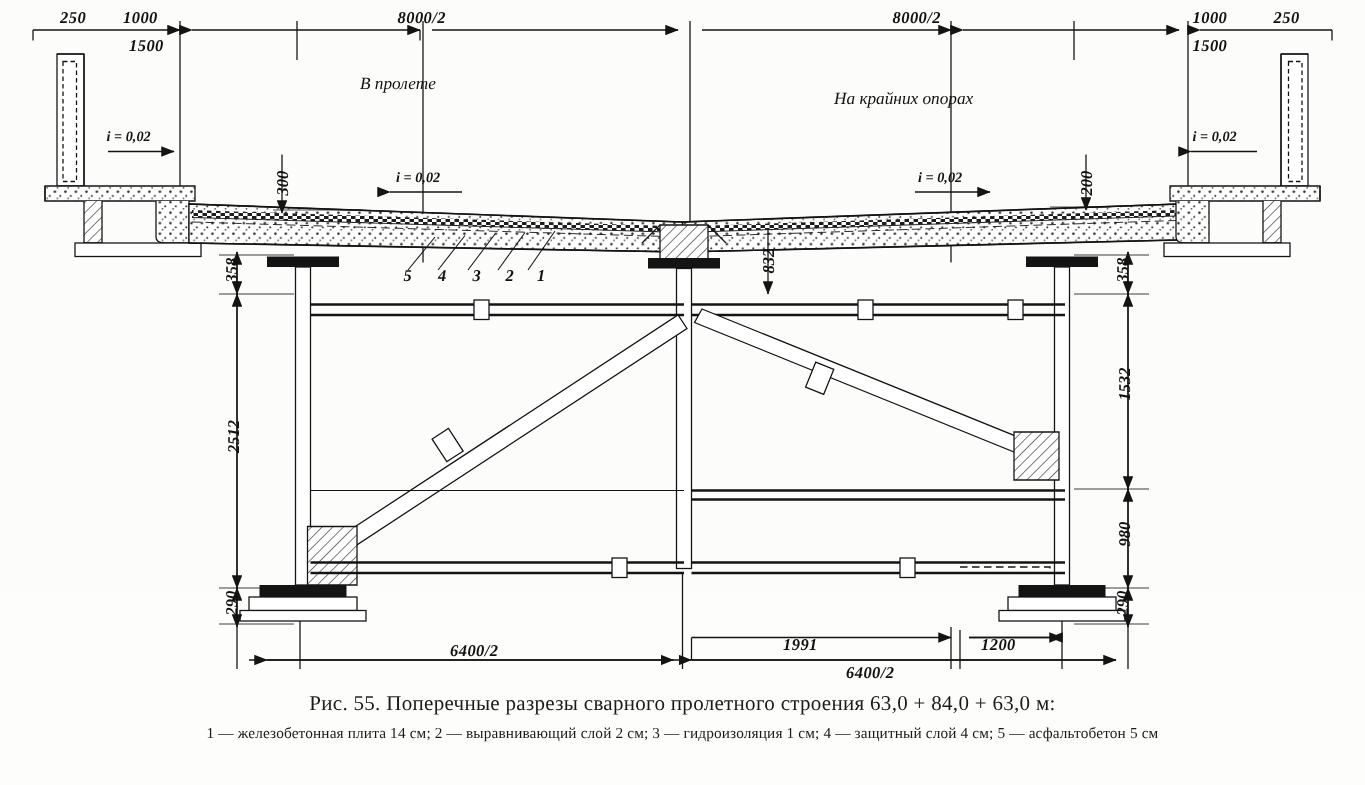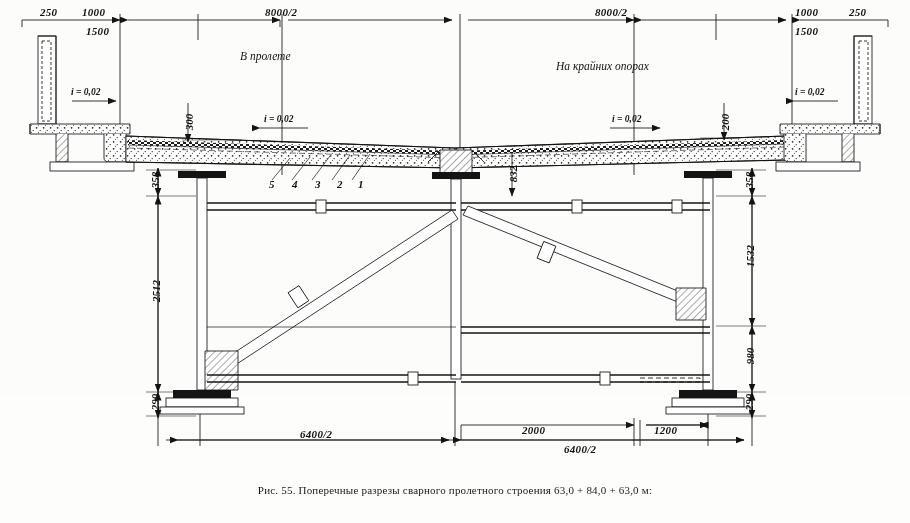--- a/index.html
+++ b/index.html
@@ -1,21 +1,21 @@
 <!DOCTYPE html>
 <html><head>
 <meta charset="utf-8">
 <style>
   html,body{margin:0;padding:0;background:#fdfdfb;}
   body{width:910px;height:523px;overflow:hidden;
        font-family:"Liberation Serif",serif;color:#1a1a1a;}
   #stage{position:relative;width:910px;height:395px;background:#fcfcfa;}
   svg#dwg{position:absolute;left:0;top:0;width:910px;height:523px;}
   .cap{position:absolute;left:0;width:910px;text-align:center;}
-  #cap-main{top:484px;font-size:11px;letter-spacing:.2px;}
+  #cap-main{top:462px;font-size:14px;letter-spacing:.2px;}
   #cap-sub{top:484px;font-size:10.2px;letter-spacing:.1px;}
   .lbl{position:absolute;font-style:italic;font-family:"Liberation Serif",serif;
        white-space:nowrap;color:#111;}
   .dim{font-size:11px;font-style:italic;font-weight:600;letter-spacing:.3px;}
   .dimv{font-size:11px;font-style:italic;font-weight:600;
         transform-origin:50% 50%;transform:rotate(-90deg);}
   .note{font-size:11.5px;font-style:italic;}
   .slope{font-size:9.5px;font-style:italic;font-weight:bold;}
   .num{font-size:11px;font-style:italic;font-weight:600;}
 </style>
@@ -282,18 +282,19 @@
   <div class="lbl dimv" style="left:136px;top:285px;width:40px;text-align:center;">2512</div>
   <div class="lbl dimv" style="left:140px;top:396px;width:30px;text-align:center;">290</div>
 
   <div class="lbl dimv" style="left:734px;top:174px;width:30px;text-align:center;">358</div>
   <div class="lbl dimv" style="left:730px;top:250px;width:40px;text-align:center;">1532</div>
   <div class="lbl dimv" style="left:732px;top:350px;width:36px;text-align:center;">980</div>
   <div class="lbl dimv" style="left:734px;top:396px;width:30px;text-align:center;">290</div>
 
   <div class="lbl dim" style="left:300px;top:428px;">6400/2</div>
   <div class="lbl dim" style="left:564px;top:443px;">6400/2</div>
-  <div class="lbl dim" style="left:522px;top:424px;">2000</div>
+  <div class="lbl dim" style="left:522px;top:424px;">1991</div>
   <div class="lbl dim" style="left:654px;top:424px;">1200</div>
 
   <div class="cap" id="cap-main">Рис. 55. Поперечные разрезы сварного пролетного строения 63,0 + 84,0 + 63,0 м:</div>
+  <div class="cap" id="cap-sub">1 — железобетонная плита 14 см; 2 — выравнивающий слой 2 см; 3 — гидроизоляция 1 см; 4 — защитный слой 4 см; 5 — асфальтобетон 5 см</div>
 
 </div>
 
 </body></html>

